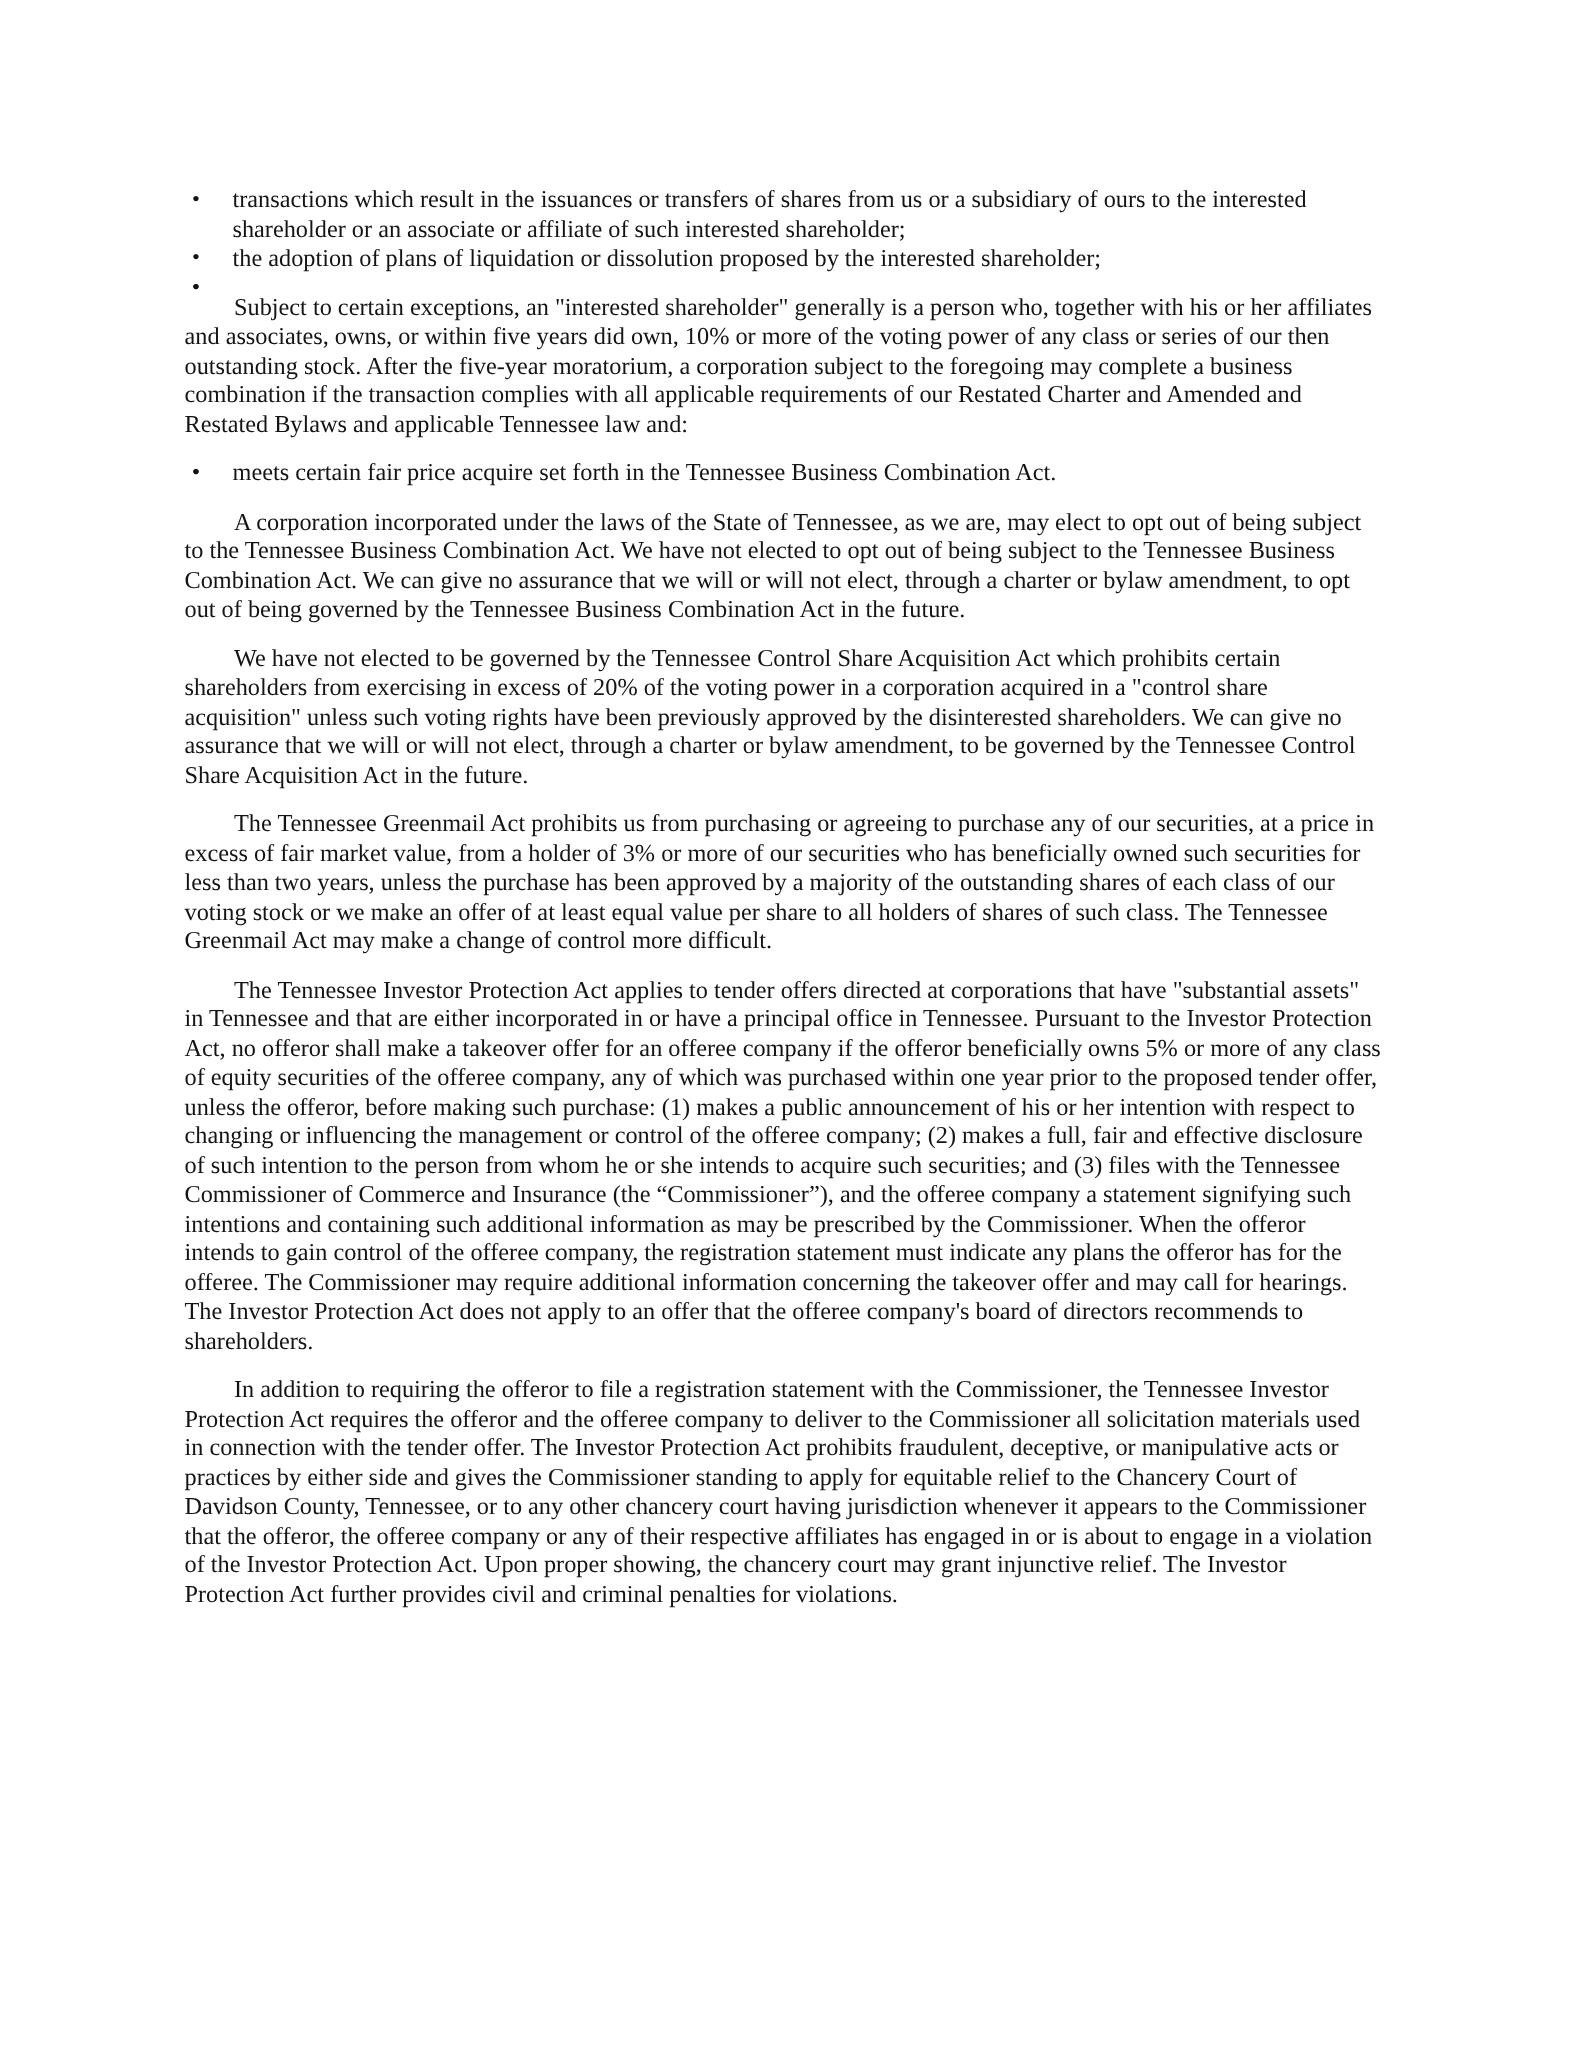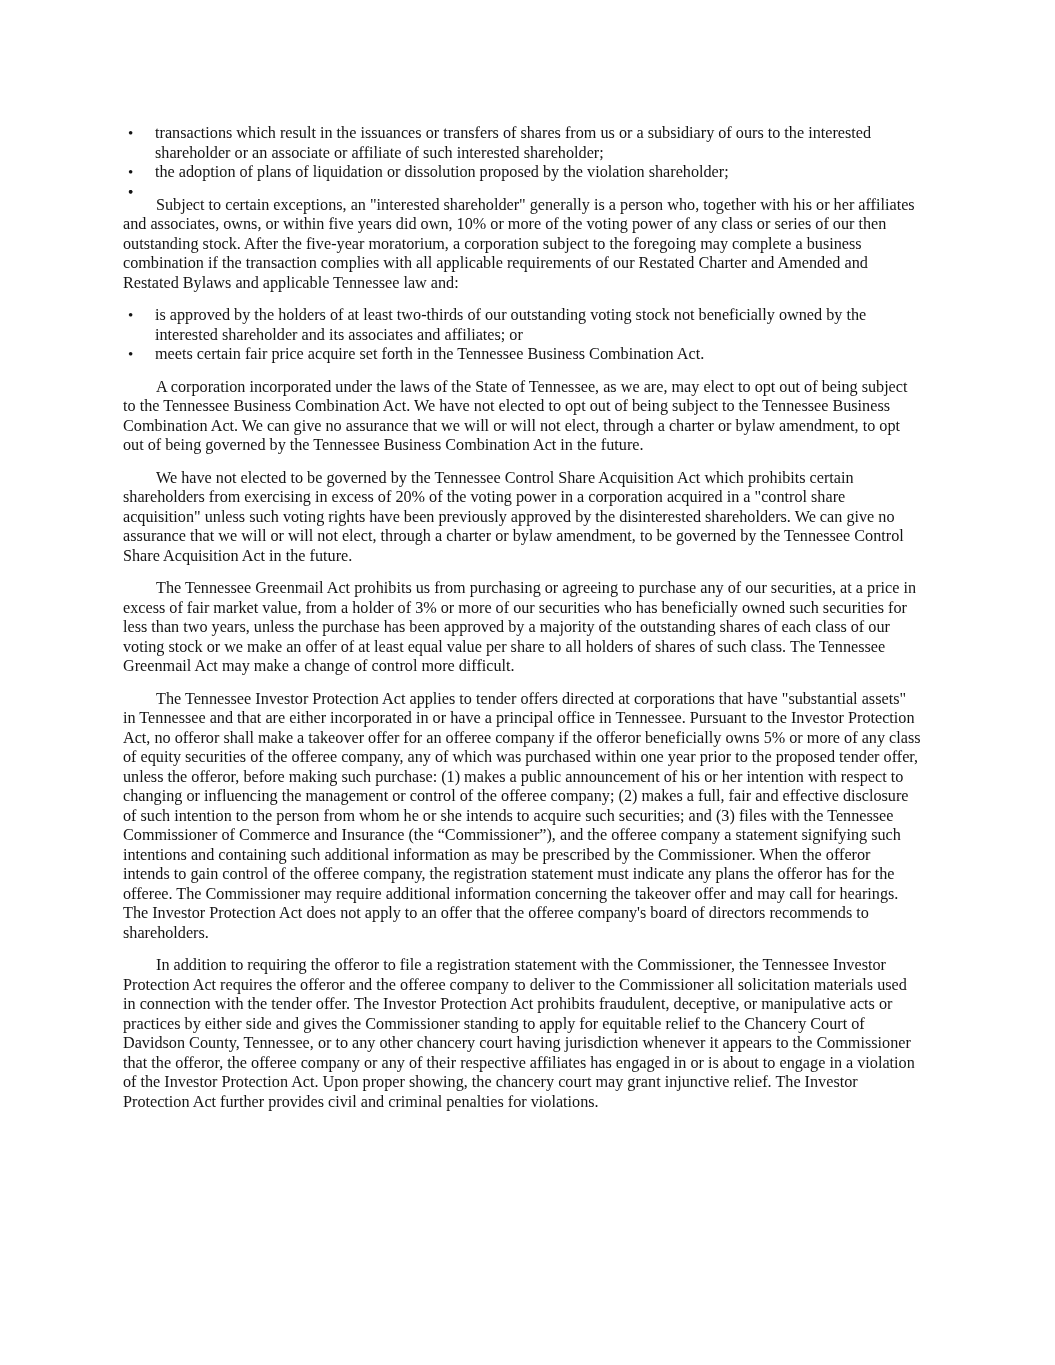--- a/index.html
+++ b/index.html
@@ -35,29 +35,29 @@
   }
   .li-text { display: inline; }
 </style>
 </head>
 <body>
 
 <div class="page">
 
   <div class="bullets">
       <div class="li"><span class="marker">•</span><span class="li-text">transactions which result in the issuances or transfers of shares from us or a subsidiary of ours to the interested shareholder or an associate or affiliate of such interested shareholder;</span></div>
-      <div class="li"><span class="marker">•</span><span class="li-text">the adoption of plans of liquidation or dissolution proposed by the violation shareholder;</span></div>
+      <div class="li"><span class="marker">•</span><span class="li-text">the adoption of plans of liquidation or dissolution proposed by the interested shareholder;</span></div>
       <div class="li"><span class="marker">•</span></div>
       <div class="li"><span class="marker">•</span></div>
     </div>
 
   <p class="para">Subject to certain exceptions, an "interested shareholder" generally is a person who, together with his or her affiliates and associates, owns, or within five years did own, 10% or more of the voting power of any class or series of our then outstanding stock. After the five-year moratorium, a corporation subject to the foregoing may complete a business combination if the transaction complies with all applicable requirements of our Restated Charter and Amended and Restated Bylaws and applicable Tennessee law and:</p>
 
   <div class="bullets">
-      <div class="li"><span class="marker">•</span><span class="li-text">is approved by the holders of at least two-thirds of our outstanding voting stock not beneficially owned by the interested shareholder and its associates and affiliates; or</span></div>
+      <div class="li"><span class="marker">•</span></div>
       <div class="li"><span class="marker">•</span><span class="li-text">meets certain fair price acquire set forth in the Tennessee Business Combination Act.</span></div>
     </div>
 
   <p class="para">A corporation incorporated under the laws of the State of Tennessee, as we are, may elect to opt out of being subject to the Tennessee Business Combination Act. We have not elected to opt out of being subject to the Tennessee Business Combination Act. We can give no assurance that we will or will not elect, through a charter or bylaw amendment, to opt out of being governed by the Tennessee Business Combination Act in the future.</p>
 
   <p class="para">We have not elected to be governed by the Tennessee Control Share Acquisition Act which prohibits certain shareholders from exercising in excess of 20% of the voting power in a corporation acquired in a "control share acquisition" unless such voting rights have been previously approved by the disinterested shareholders. We can give no assurance that we will or will not elect, through a charter or bylaw amendment, to be governed by the Tennessee Control Share Acquisition Act in the future.</p>
 
   <p class="para">The Tennessee Greenmail Act prohibits us from purchasing or agreeing to purchase any of our securities, at a price in excess of fair market value, from a holder of 3% or more of our securities who has beneficially owned such securities for less than two years, unless the purchase has been approved by a majority of the outstanding shares of each class of our voting stock or we make an offer of at least equal value per share to all holders of shares of such class. The Tennessee Greenmail Act may make a change of control more difficult.</p>
 
   <p class="para">The Tennessee Investor Protection Act applies to tender offers directed at corporations that have "substantial assets" in Tennessee and that are either incorporated in or have a principal office in Tennessee. Pursuant to the Investor Protection Act, no offeror shall make a takeover offer for an offeree company if the offeror beneficially owns 5% or more of any class of equity securities of the offeree company, any of which was purchased within one year prior to the proposed tender offer, unless the offeror, before making such purchase: (1) makes a public announcement of his or her intention with respect to changing or influencing the management or control of the offeree company; (2) makes a full, fair and effective disclosure of such intention to the person from whom he or she intends to acquire such securities; and (3) files with the Tennessee Commissioner of Commerce and Insurance (the “Commissioner”), and the offeree company a statement signifying such intentions and containing such additional information as may be prescribed by the Commissioner. When the offeror intends to gain control of the offeree company, the registration statement must indicate any plans the offeror has for the offeree. The Commissioner may require additional information concerning the takeover offer and may call for hearings. The Investor Protection Act does not apply to an offer that the offeree company's board of directors recommends to shareholders.</p>

